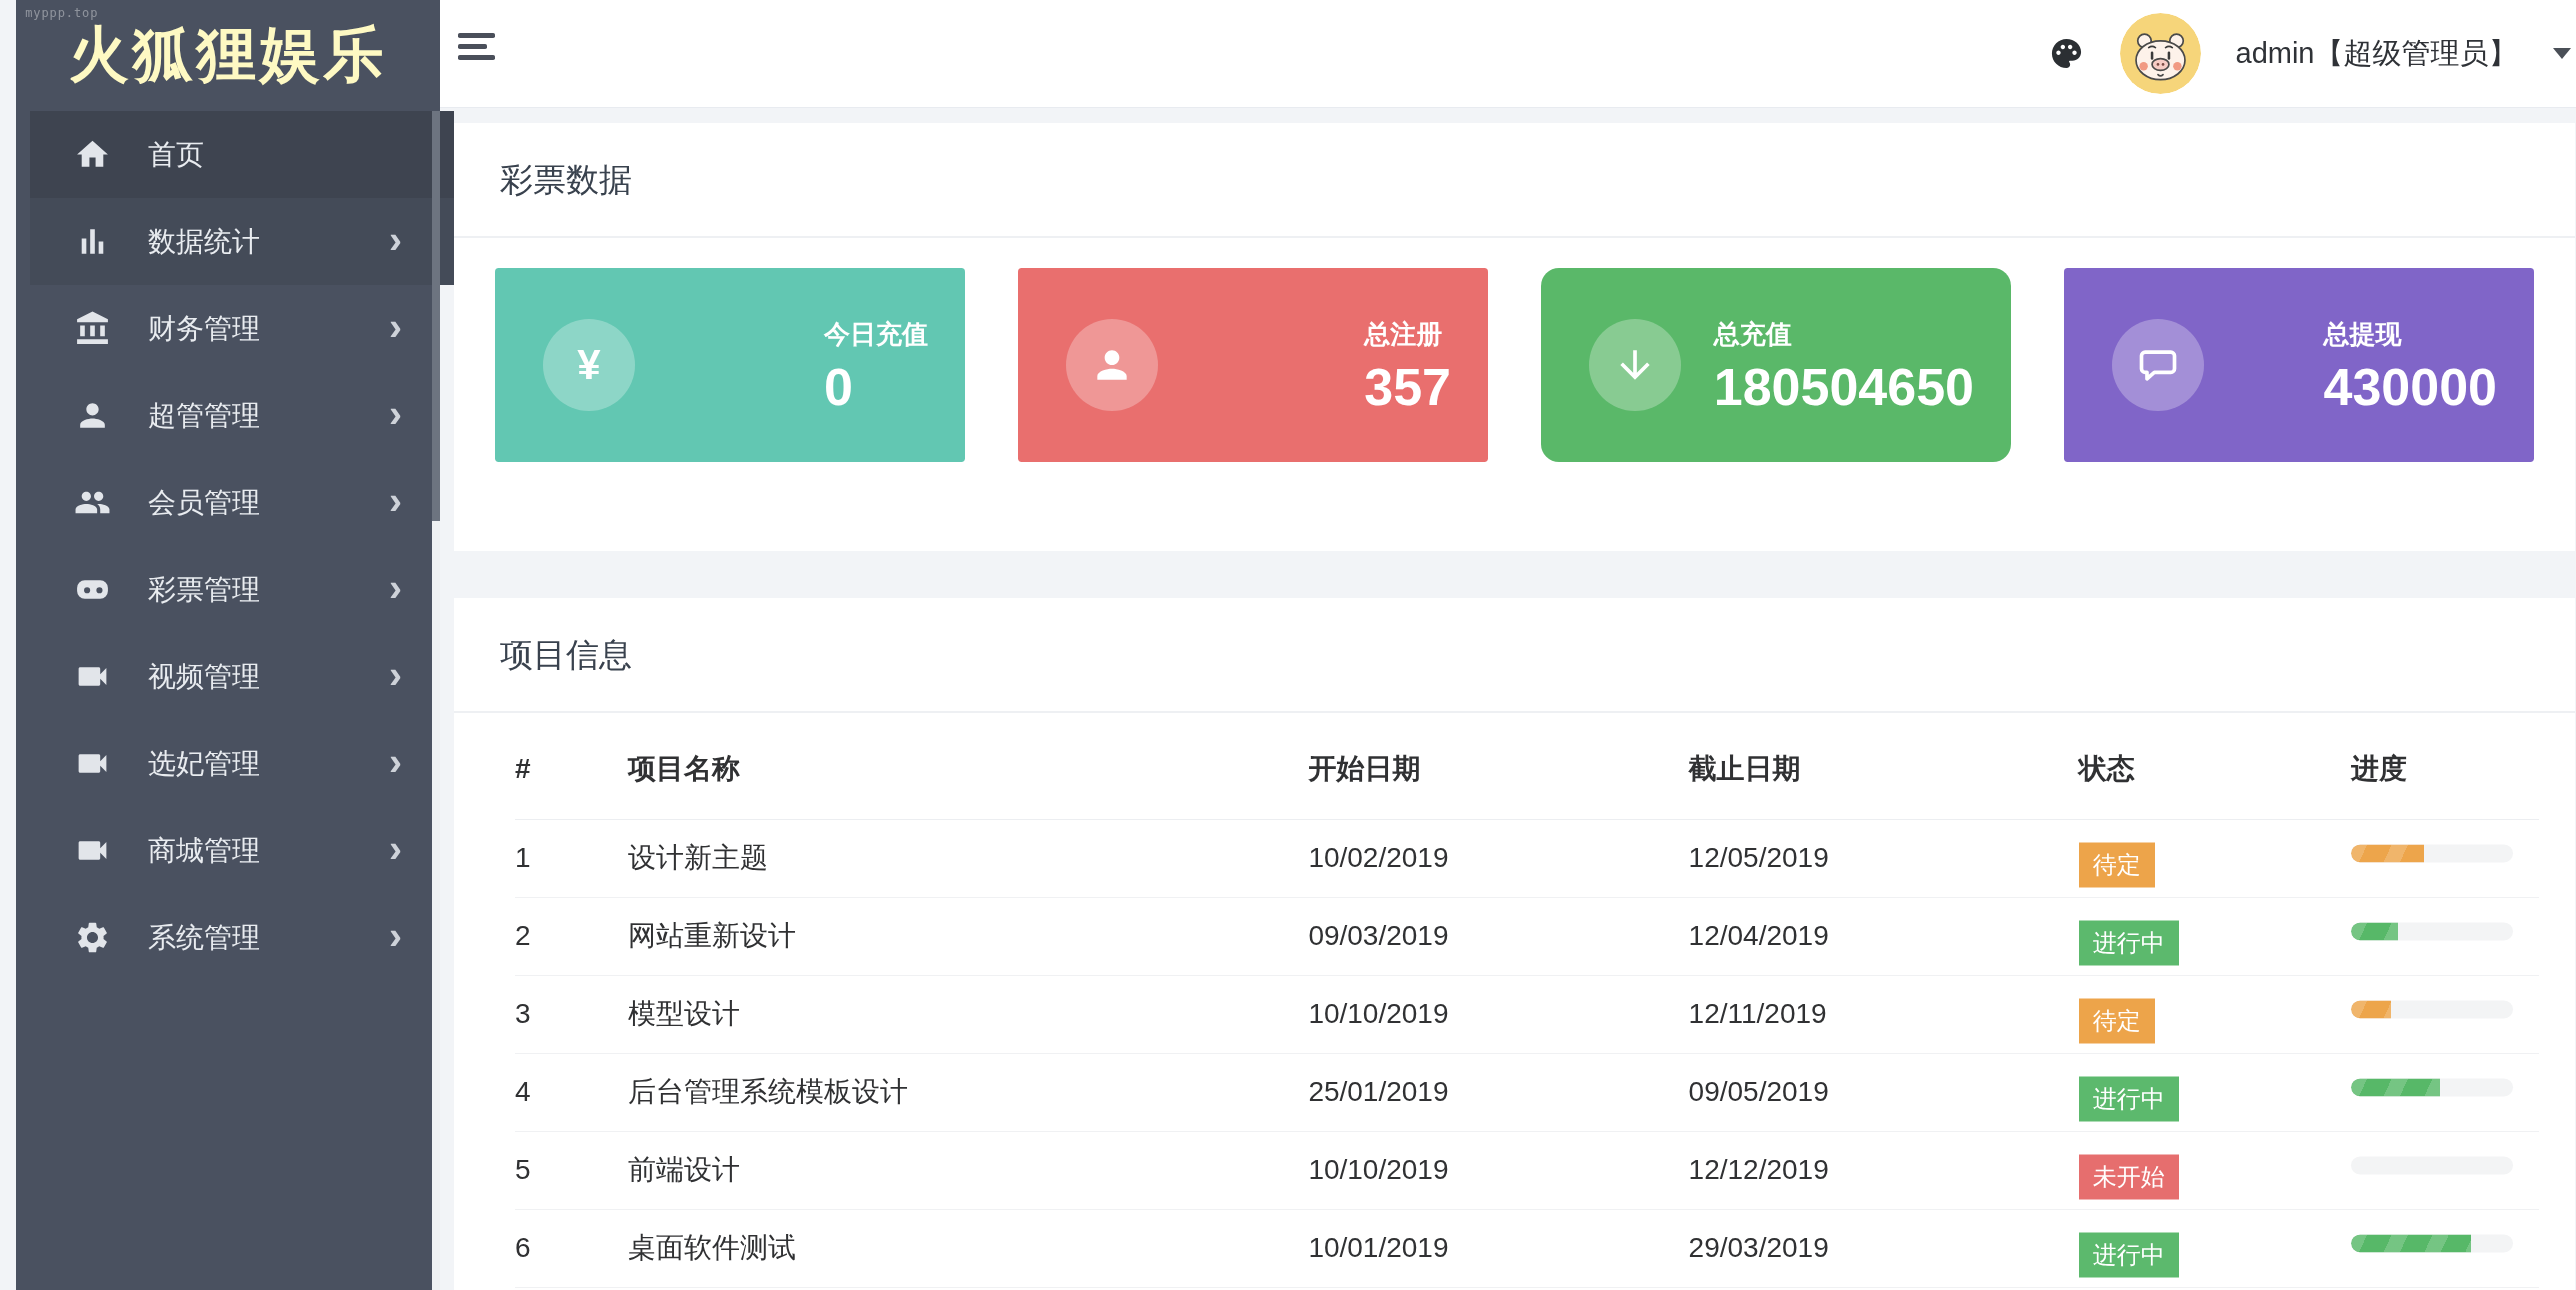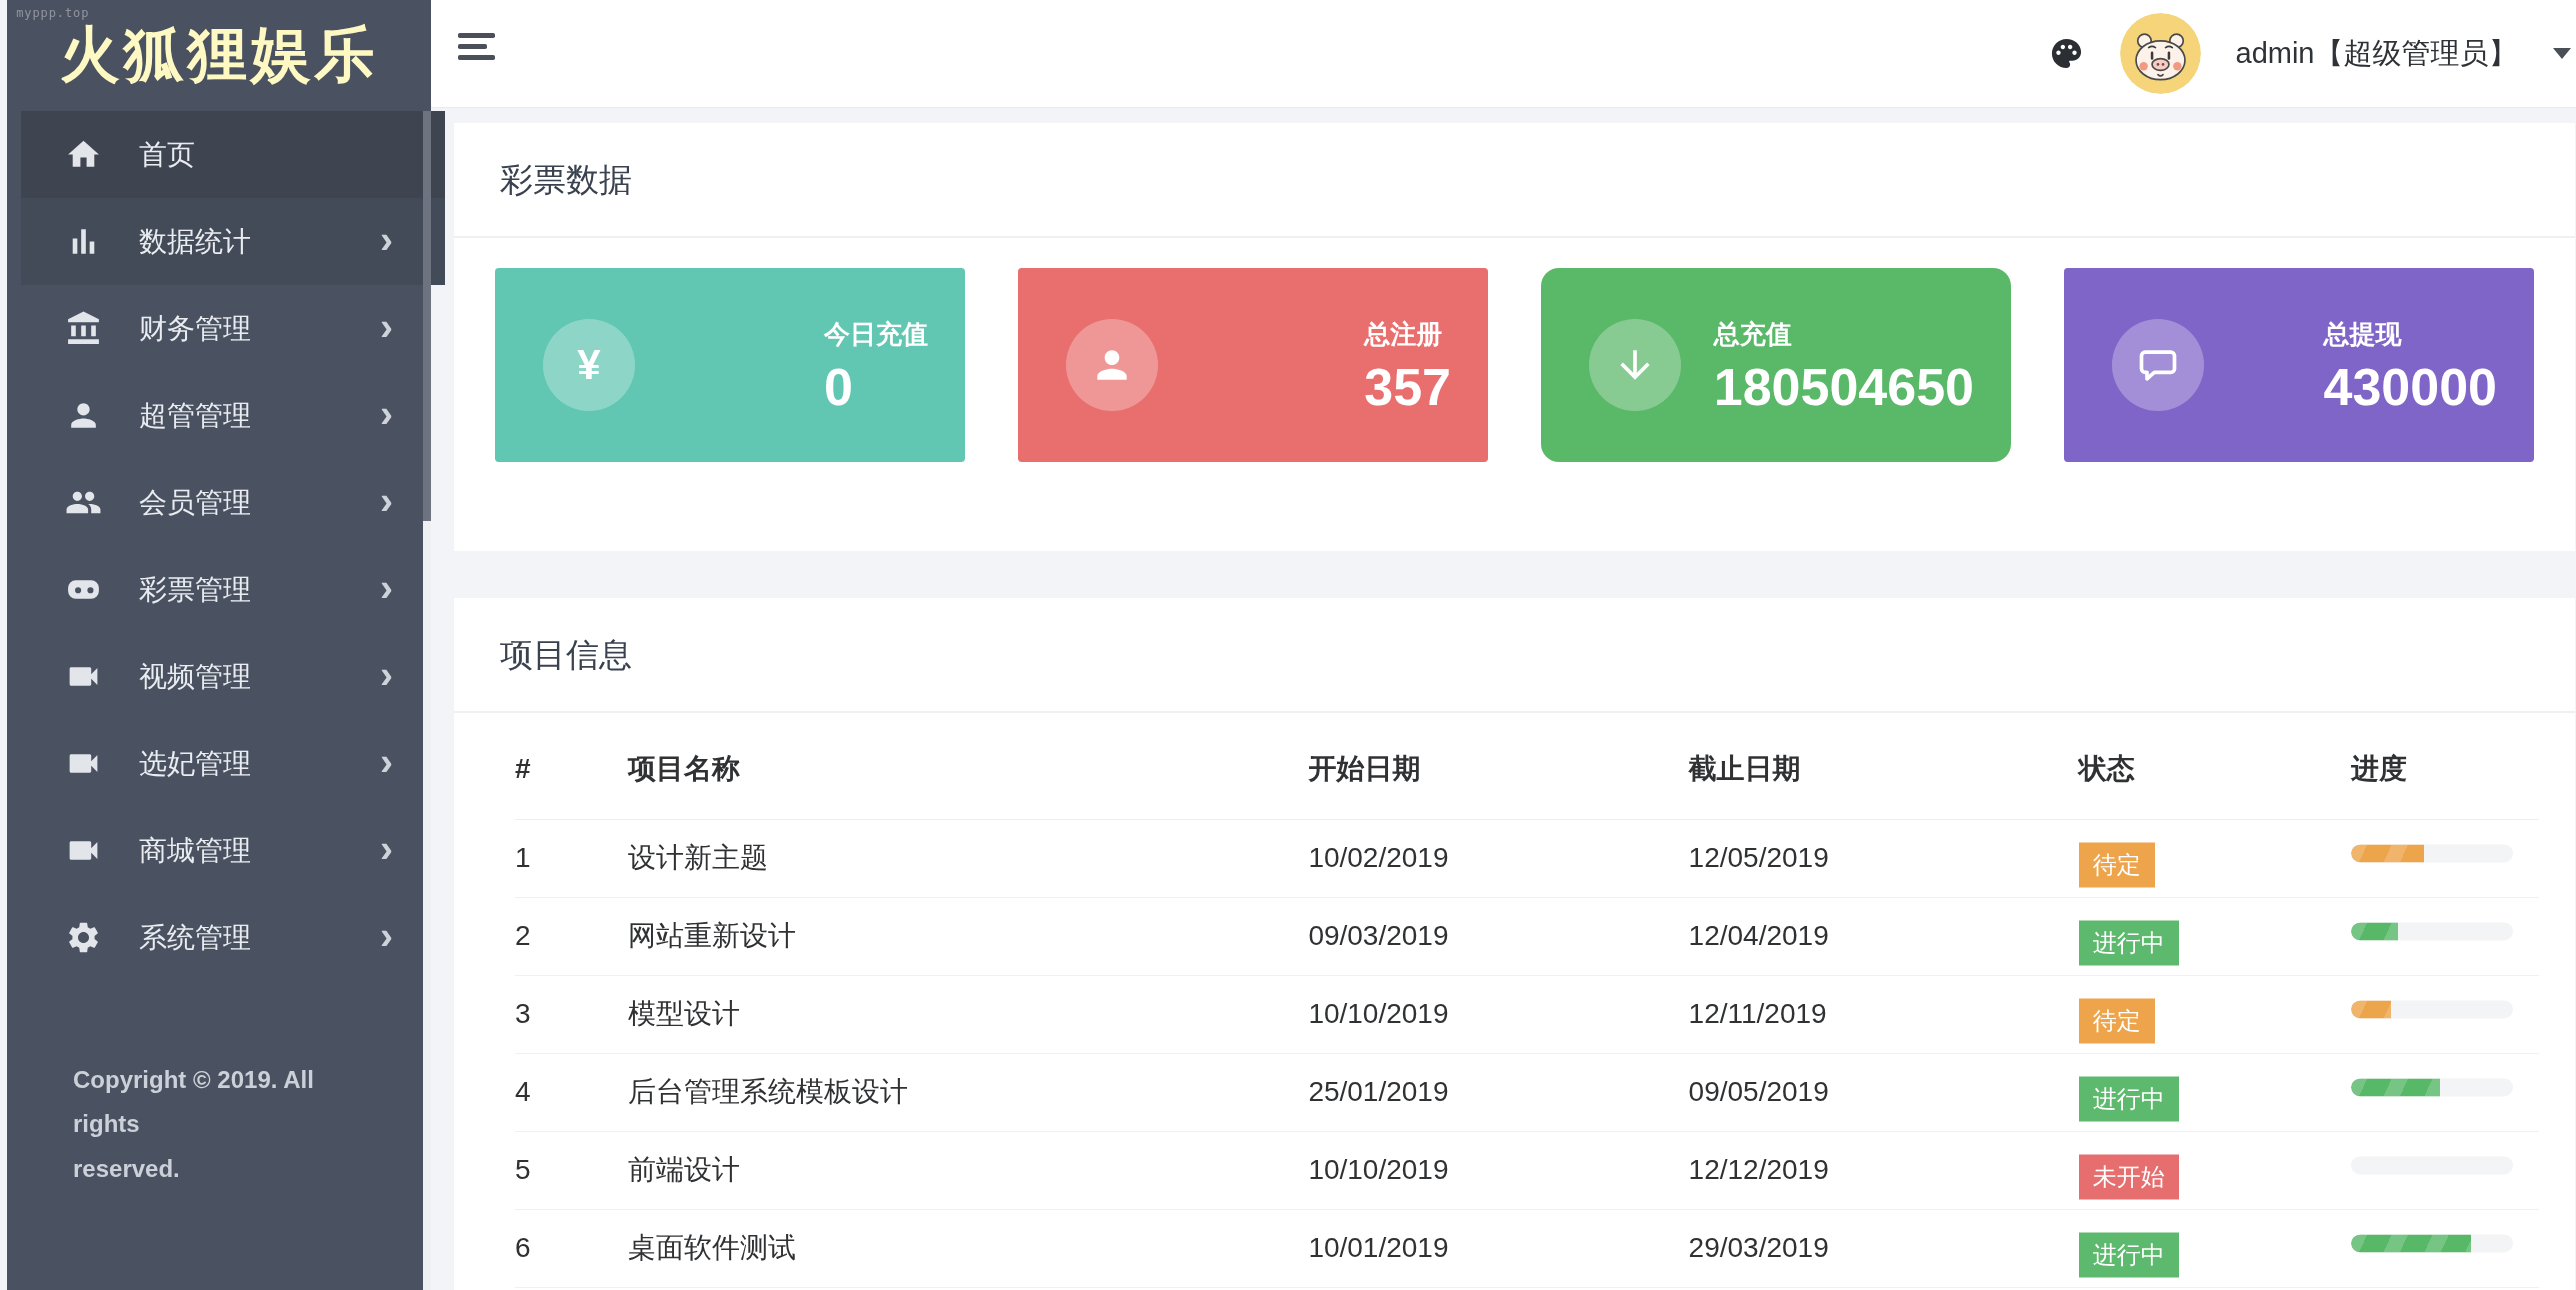--- a/index.html
+++ b/index.html
@@ -2,21 +2,21 @@
 <html style="font-size:14.8px"><head>
 <meta charset="utf-8">
 <style>
   html,body{margin:0;padding:0;}
   body{
     width:2576px;height:1291px;overflow:hidden;position:relative;
     font-family:"Liberation Sans","DejaVu Sans",sans-serif;
     background:#f2f4f7;-webkit-font-smoothing:antialiased;
   }
   
-  .sidebar{position:absolute;left:7px;top:0;width:424px;height:1291px;background:#4a5160;z-index:5;}
+  .sidebar{position:absolute;left:16px;top:0;width:424px;height:1291px;background:#4a5160;z-index:5;}
   .watermark{position:absolute;left:9.2px;top:5.5px;font-family:"DejaVu Sans Mono",monospace;
     font-size:12px;color:rgba(255,255,255,.38);letter-spacing:0.9px;}
   .logo{height:111px;display:flex;align-items:center;justify-content:center;
     color:#fef9c3;font-size:60px;font-weight:bold;letter-spacing:3.7px;}
   .menu{position:absolute;top:111px;left:0;width:424px;margin-left:14px;}
   .menu-item{height:87px;display:flex;align-items:center;padding-left:42px;cursor:pointer;position:relative;}
   .menu-item.active{background:#3e4450;}
   .menu-item.hovered{background:#444b58;}
   .menu-item .mi-icon{width:41px;height:41px;display:flex;align-items:center;justify-content:center;}
   .menu-item .mi-icon svg{width:37px;height:37px;fill:#e2e5ea;}
@@ -162,24 +162,20 @@
       <div class="menu-item">
         <span class="mi-icon">
           <svg viewBox="0 0 24 24">
             <path d="M19.14 12.94c.04-.3.06-.61.06-.94 0-.32-.02-.64-.07-.94l2.03-1.58c.18-.14.23-.41.12-.61l-1.92-3.32c-.12-.22-.37-.29-.59-.22l-2.39.96c-.5-.38-1.03-.7-1.62-.94l-.36-2.54c-.04-.24-.24-.41-.48-.41h-3.84c-.24 0-.43.17-.47.41l-.36 2.54c-.59.24-1.13.57-1.62.94l-2.39-.96c-.22-.08-.47 0-.59.22L2.74 8.87c-.12.21-.08.47.12.61l2.03 1.58c-.05.3-.09.63-.09.94s.02.64.07.94l-2.03 1.58c-.18.14-.23.41-.12.61l1.92 3.32c.12.22.37.29.59.22l2.39-.96c.5.38 1.03.7 1.62.94l.36 2.54c.05.24.24.41.48.41h3.84c.24 0 .44-.17.47-.41l.36-2.54c.59-.24 1.13-.56 1.62-.94l2.39.96c.22.08.47 0 .59-.22l1.92-3.32c.12-.22.07-.47-.12-.61l-2.01-1.58zM12 15.6c-1.98 0-3.6-1.62-3.6-3.6s1.62-3.6 3.6-3.6 3.6 1.62 3.6 3.6-1.62 3.6-3.6 3.6z"></path>
           </svg>
         </span>
         <span class="mi-label">系统管理</span>
         <span class="mi-chevron">›</span>
       </div>
     </div>
-  <div class="copyright">
-    <div>Copyright © 2019. All rights</div>
-    <div>reserved.</div>
-  </div>
   <div class="side-scroll">
     <div class="thumb"></div>
   </div>
 </div>
 
 <div class="topbar">
   <div class="hamburger">
     <div class="hl"></div>
     <div class="hl short"></div>
     <div class="hl" style="margin-bottom:0;"></div>

